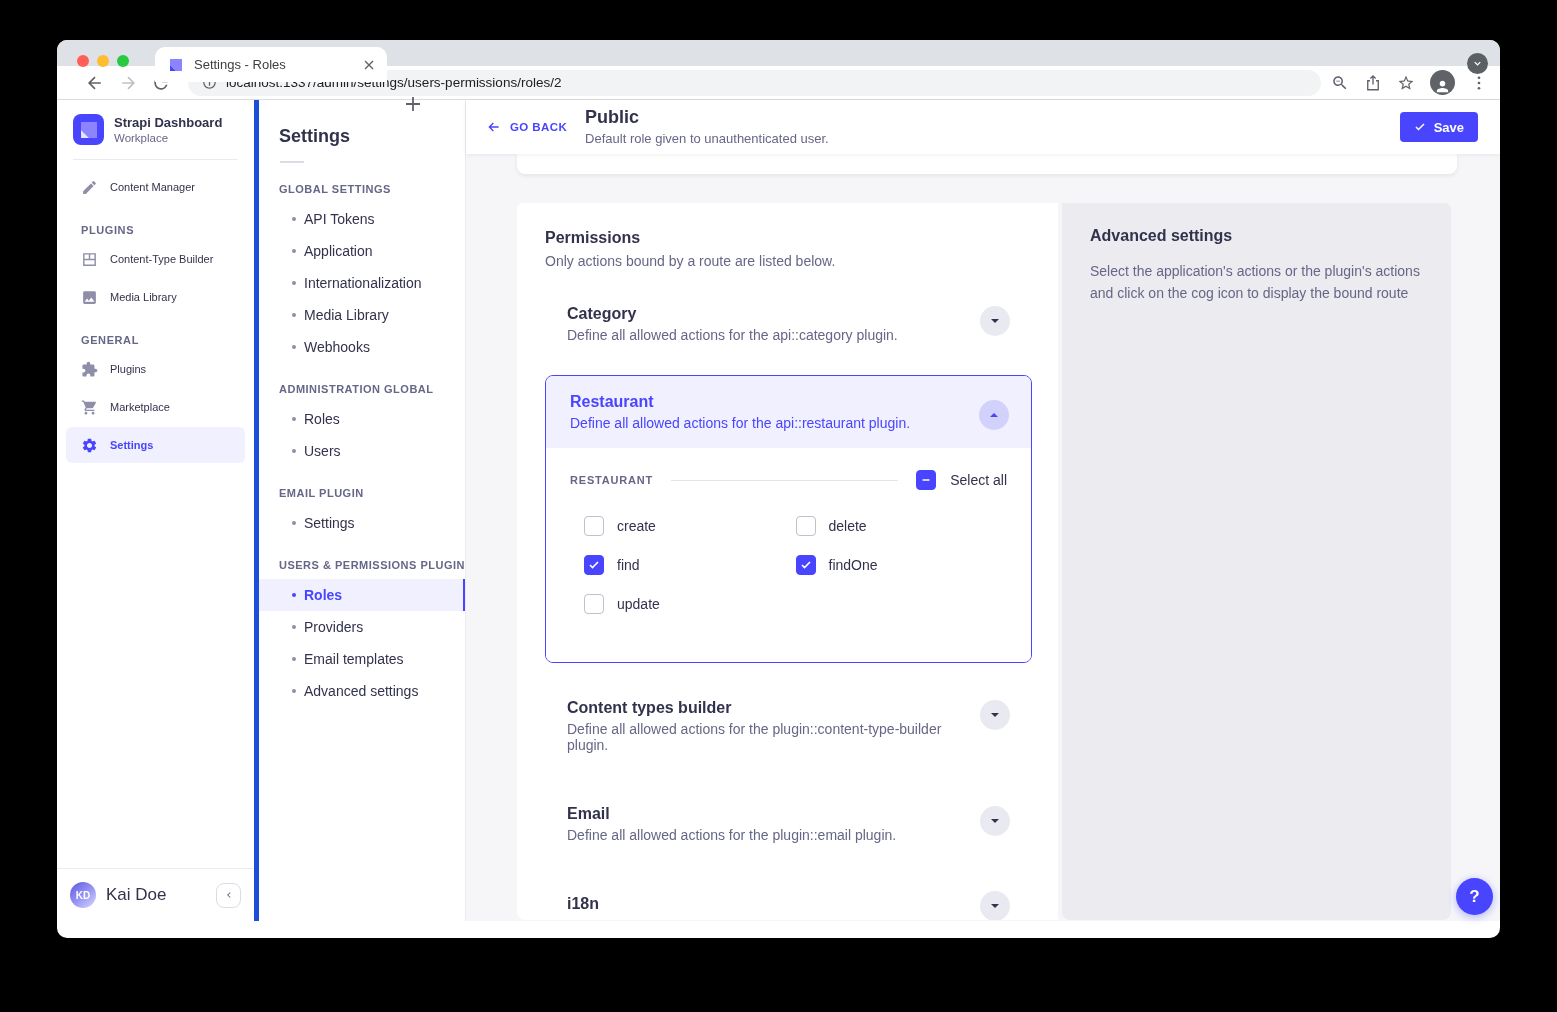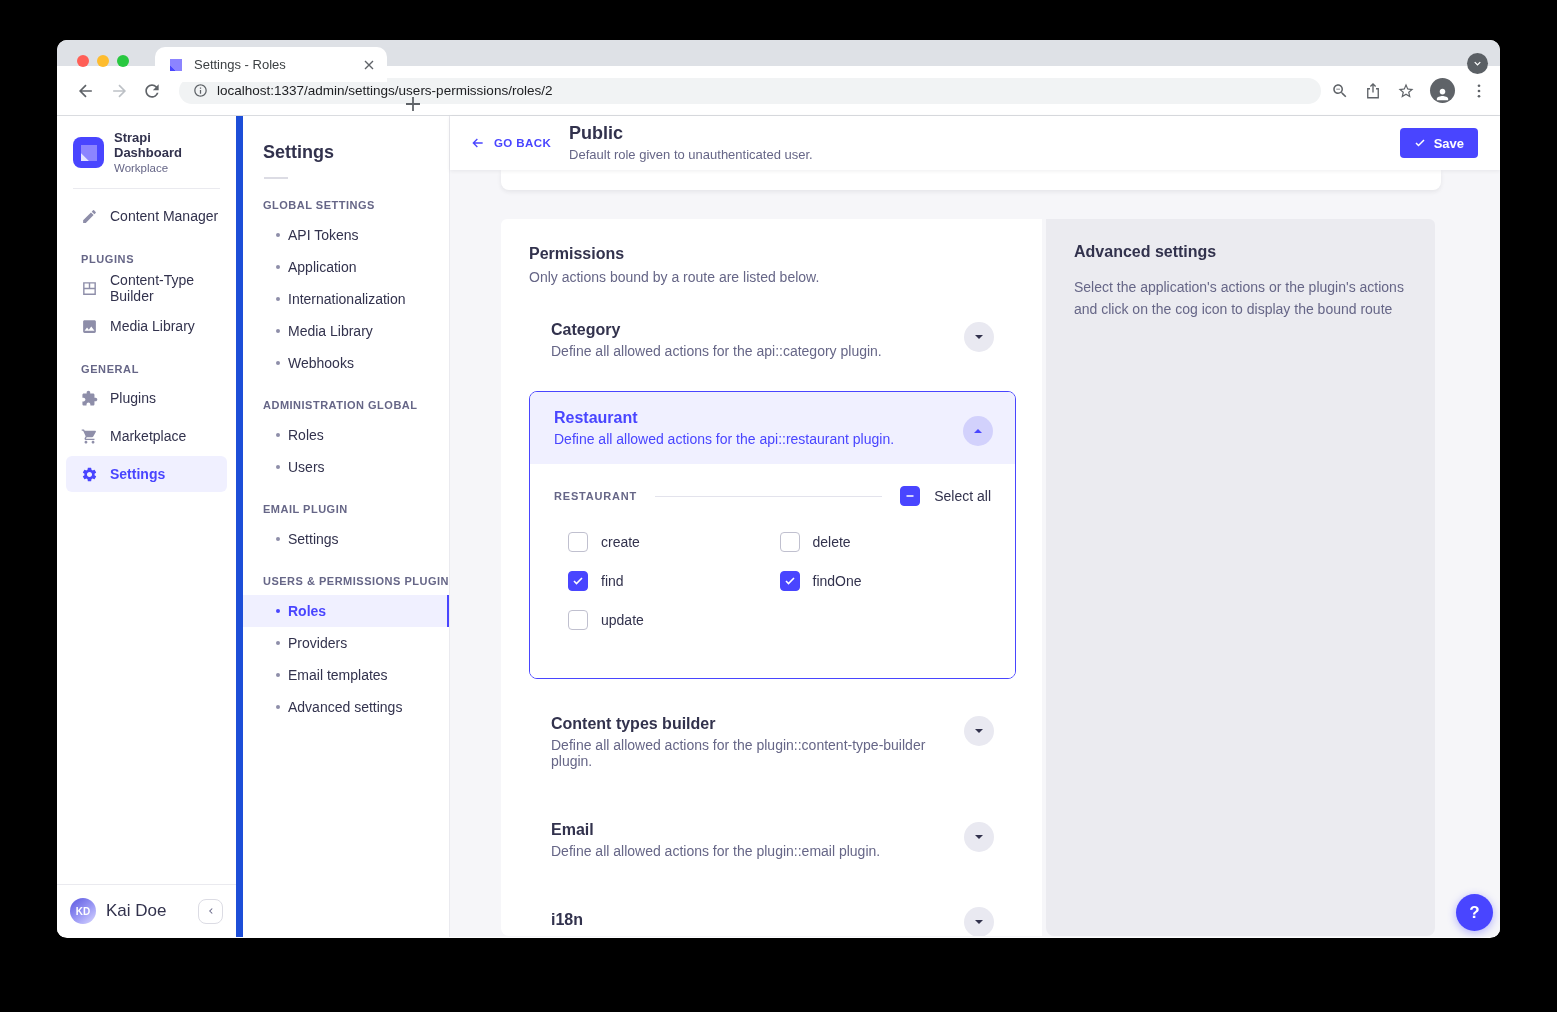--- a/index.html
+++ b/index.html
@@ -15,47 +15,47 @@
   .dot.r{background:#ff5f57}.dot.y{background:#febc2e}.dot.g{background:#28c840}
   .tab { position:absolute; left:98px; top:7px; width:232px; height:35px; background:#fff;
     border-radius:10px 10px 0 0; display:flex; align-items:center; padding:0 10px 0 13px; }
   .tab-title { flex:1; font-size:13px; color:#3c4043; margin-left:10px; white-space:nowrap; overflow:hidden; }
   .tab-close { width:16px; height:16px; color:#5f6368; }
   .newtab { position:absolute; left:344px; top:52px; width:24px; height:24px; color:#5f6368; }
   .tabsearch { position:absolute; right:12px; top:13px; width:21px; height:21px; border-radius:50%;
     background:#5b6065; display:flex; align-items:center; justify-content:center; color:#fff; }
 
   
-  .toolbar { height:50px; background:#fff; display:flex; align-items:center; padding:0 12px 0 19px;
+  .toolbar { height:34px; background:#fff; display:flex; align-items:center; padding:0 12px 0 28px;
     border-bottom:1px solid #dadce0; }
   .nav-ic { width:20px; height:20px; color:#5f6368; margin-right:13px; flex:none; }
   .nav-ic.disabled { color:#bdc1c6; }
   .urlbar { flex:1; height:26px; background:#f1f3f4; border-radius:13px; display:flex; align-items:center;
     padding:0 14px; margin:0 10px 0 4px; min-width:0; }
   .urlbar .info { width:15px; height:15px; color:#5f6368; flex:none; margin-right:9px; }
   .url-text { font-size:13.5px; color:#202124; white-space:nowrap; overflow:hidden; }
   .tb-right { display:flex; align-items:center; gap:15px; flex:none; }
   .tb-ic { width:18px; height:18px; color:#5f6368; }
   .avatar-chrome { width:25px; height:25px; border-radius:50%; background:#5f6368; display:flex;
     align-items:flex-end; justify-content:center; overflow:hidden; color:#fff; }
 
   
   .app { display:flex; height:821px; background:#f6f6f9; }
 
   
-  .sidebar { width:186px; background:#fff; border-right:7px solid #1d4ed8; display:flex; flex-direction:column; flex:none; }
+  .sidebar { width:202px; background:#fff; border-right:5px solid #1d4ed8; display:flex; flex-direction:column; flex:none; }
   .brand { display:flex; align-items:center; gap:10px; padding:14px 16px 12px; }
   .brand-logo { width:31px; height:31px; border-radius:8px; background:#4945ff; position:relative; flex:none; overflow:hidden; }
   .brand-logo svg { position:absolute; inset:0; }
   .brand-title { font-size:13px; font-weight:bold; color:#32324d; }
   .brand-sub { font-size:11.5px; color:#666687; margin-top:2px; }
   .sb-div { height:1px; background:#eaeaef; margin:2px 16px 8px; }
   .sb-label { font-size:11px; font-weight:bold; color:#666687; letter-spacing:.6px; margin:18px 0 4px 24px; }
   .sb-item { display:flex; align-items:center; gap:12px; height:36px; margin:1px 9px; padding:0 0 0 15px;
-    border-radius:6px; font-size:14px; color:#32324d; font-weight:500; cursor:pointer; }
+    border-radius:6px; font-size:11px; color:#32324d; font-weight:500; cursor:pointer; }
   .sb-item .ic { width:17px; height:17px; color:#8e8ea9; flex:none; }
   .sb-item.active { background:#f0f0ff; color:#4945ff; font-weight:bold; }
   .sb-item.active .ic { color:#4945ff; }
   .sb-footer { margin-top:auto; border-top:1px solid #eaeaef; padding:13px 13px; display:flex; align-items:center; gap:10px; }
   .kd { width:26px; height:26px; border-radius:50%; background:linear-gradient(140deg,#5a57e0 0%,#9b99f5 55%,#d9d8ff 100%);
     color:#fff; font-size:10px; font-weight:bold; display:flex; align-items:center; justify-content:center; flex:none; }
   .kd-name { font-size:17px; color:#32324d; flex:1; }
   .collapse-btn { width:25px; height:25px; border:1px solid #dcdce4; border-radius:8px; background:#fff;
     color:#666687; display:flex; align-items:center; justify-content:center; }
 

